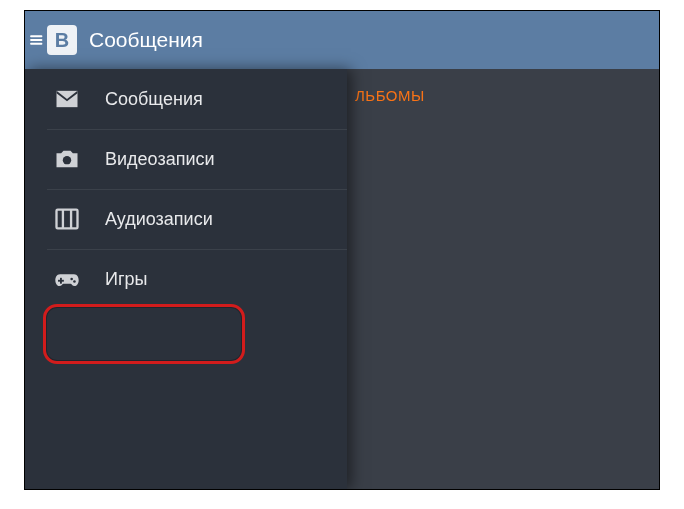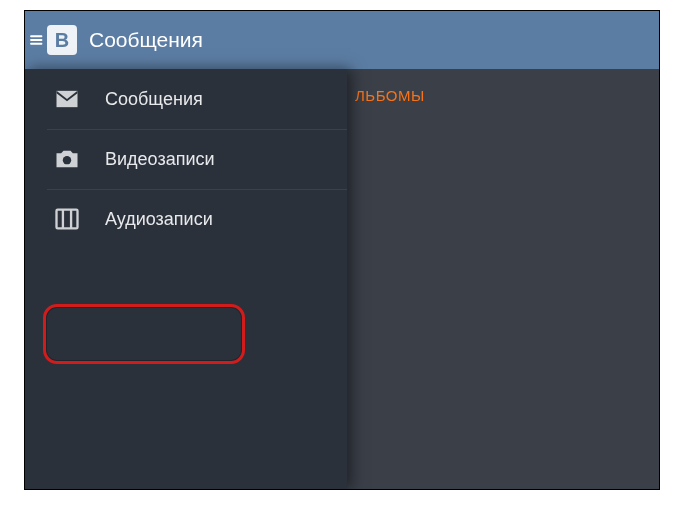--- a/index.html
+++ b/index.html
@@ -178,18 +178,30 @@
           <svg viewBox="0 0 24 24">
               <rect x="3" y="4" width="18" height="16" rx="1" fill="none" stroke="#cfd1d5" stroke-width="2"></rect>
               <line x1="8.5" y1="4" x2="8.5" y2="20" stroke="#cfd1d5" stroke-width="2"></line>
               <line x1="15.5" y1="4" x2="15.5" y2="20" stroke="#cfd1d5" stroke-width="2"></line>
             </svg>
         </span>
         <span>Аудиозаписи</span>
       </div>
 
 
+      <div class="menu-item">
+        <span class="menu-icon">
+          <svg viewBox="0 0 24 24">
+              <path fill="#cfd1d5" d="M6 8h12c3 0 4 3 4 5s-1 5-3.5 5c-2 0-2.5-2-3.5-2h-6c-1 0-1.5 2-3.5 2C3 18 2 15 2 13s1-5 4-5z"></path>
+              <rect x="6" y="11" width="1.6" height="5" fill="#2b313b"></rect>
+              <rect x="4.3" y="12.7" width="5" height="1.6" fill="#2b313b"></rect>
+              <circle cx="16" cy="12" r="1.1" fill="#2b313b"></circle>
+              <circle cx="18.4" cy="14.2" r="1.1" fill="#2b313b"></circle>
+            </svg>
+        </span>
+        <span>Игры</span>
+      </div>
 
       <div class="highlight-box"></div>
     </div>
 
   </div>
 </div>
 
 </body></html>

